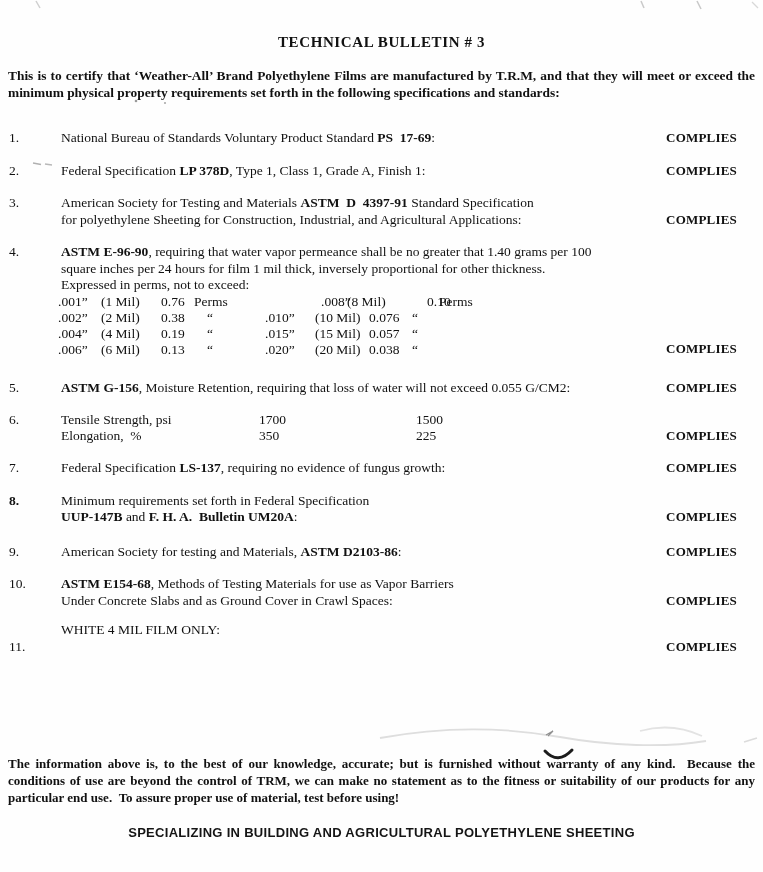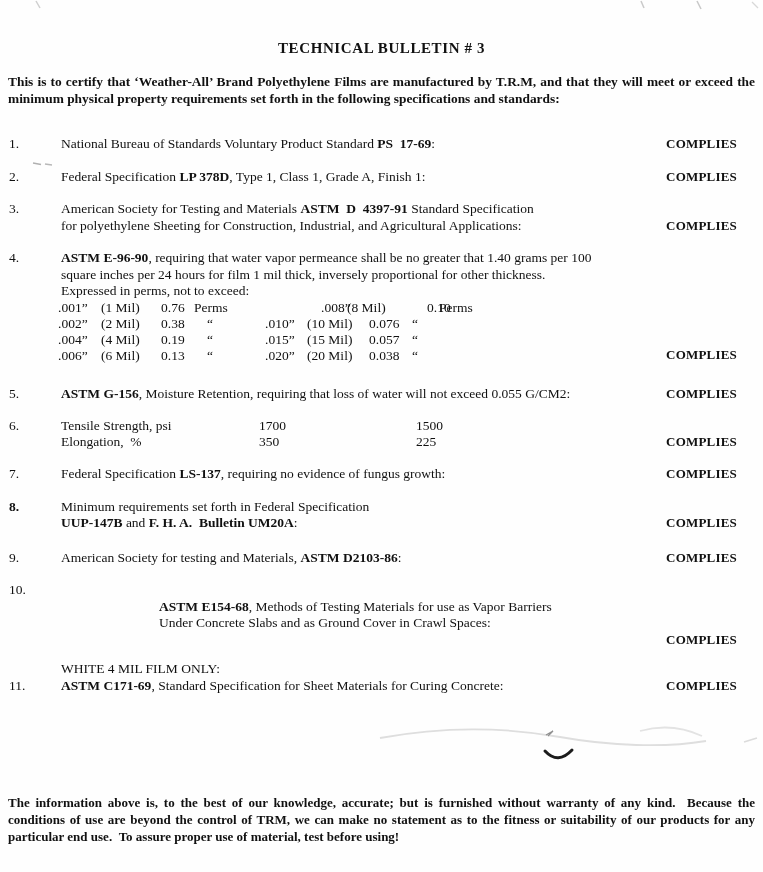--- a/index.html
+++ b/index.html
@@ -6,21 +6,21 @@
   .page{
     position:relative;
     width:763px;height:872px;
     overflow:hidden;
     background:#fefefe;
     color:#111;
     font-family:"Liberation Serif", serif;
     font-size:13.5px;
     line-height:16.5px;
     box-sizing:border-box;
-    padding:18px 8px;
+    padding:12px 8px;
   }
   .b{font-weight:bold;}
   .title{
     margin-top:21px;
     text-align:center;
     font-weight:bold;
     font-size:15px;
     letter-spacing:0.6px;
     line-height:18px;
   }
@@ -35,30 +35,30 @@
   .item{display:flex;align-items:flex-end;margin-bottom:16px;}
   .item .num{flex:none;width:52px;padding-left:1px;align-self:flex-start;}
   .item .body{flex:none;width:596px;}
   .item .complies{
     margin-left:auto;margin-right:18px;
     font-weight:bold;font-size:13px;letter-spacing:0.2px;
     white-space:nowrap;
   }
   .item.mb22{margin-bottom:22px;}
   .item.mb18{margin-bottom:18px;}
-  .item.mb13{margin-bottom:13px;flex-direction:column;}
+  .item.mb13{margin-bottom:13px;}
   .item.mb0{margin-bottom:0;}
   .line{white-space:nowrap;}
   
   .perms{position:relative;width:560px;}
   .pr{position:relative;height:16px;}
   .pr span{position:absolute;top:0;white-space:nowrap;}
   .pr .c-ls{left:-3px;} .pr .c-lm{left:40px;} .pr .c-lv{left:100px;}
   .pr .c-lu{left:146px;} .pr.first .c-lu{left:133px;}
-  .pr .c-rs{left:204px;} .pr .c-rm{left:246px;} .pr .c-rv{left:308px;} .pr .c-ru{left:351px;}
+  .pr .c-rs{left:204px;} .pr .c-rm{left:254px;} .pr .c-rv{left:308px;} .pr .c-ru{left:351px;}
   .pr.first .c-rs{left:260px;text-align:right;} .pr.first .c-rm{left:286px;} .pr.first .c-rv{left:366px;} .pr.first .c-ru{left:378px;}
   
   .mech{position:relative;width:560px;}
   .mr{position:relative;height:16px;}
   .mr span{position:absolute;top:0;white-space:nowrap;}
   .mr .m-l{left:0;} .mr .m-1{left:198px;} .mr .m-2{left:355px;}
   .mr.mhead .m-1{left:195px;} .mr.mhead .m-2{left:353px;}
   
   .disclaimer{
     margin-top:100px;
@@ -229,30 +229,28 @@
 
     <div class="item mb0">
       <div class="num"></div>
       <div class="body">
           <div class="line">WHITE 4 MIL FILM ONLY:</div>
         </div>
     </div>
 
     <div class="item mb0">
       <div class="num">11.</div>
-      <div class="body">
-          <div class="line"><span class="b">ASTM C171-69</span><span>, Standard Specification for Sheet Materials for Curing Concrete:</span></div>
-        </div>
       <div class="complies">COMPLIES</div>
     </div>
 
   </div>
 
   <div class="disclaimer">The information above is, to the best of our knowledge, accurate; but is furnished without warranty of any kind. &nbsp;Because the conditions of use are beyond the control of TRM, we can make no statement as to the fitness or suitability of our products for any particular end use. &nbsp;To assure proper use of material, test before using!</div>
 
+  <div class="footer">SPECIALIZING IN BUILDING AND AGRICULTURAL POLYETHYLENE SHEETING</div>
 
   <svg class="artifacts" viewBox="0 0 763 872" xmlns="http://www.w3.org/2000/svg">
 
     <path d="M36,1 l4,7" stroke="#cfcfcf" stroke-width="1.5" fill="none"></path>
     <path d="M641,1 l3,7" stroke="#c9c9c9" stroke-width="1.5" fill="none"></path>
     <path d="M697,1 l4,8" stroke="#c9c9c9" stroke-width="1.5" fill="none"></path>
     <path d="M752,2 l6,6" stroke="#d8d8d8" stroke-width="1.2" fill="none"></path>
 
     <circle cx="136" cy="101" r="1.3" fill="#9a9a9a"></circle>
     <circle cx="165" cy="103" r="1.1" fill="#ababab"></circle>

